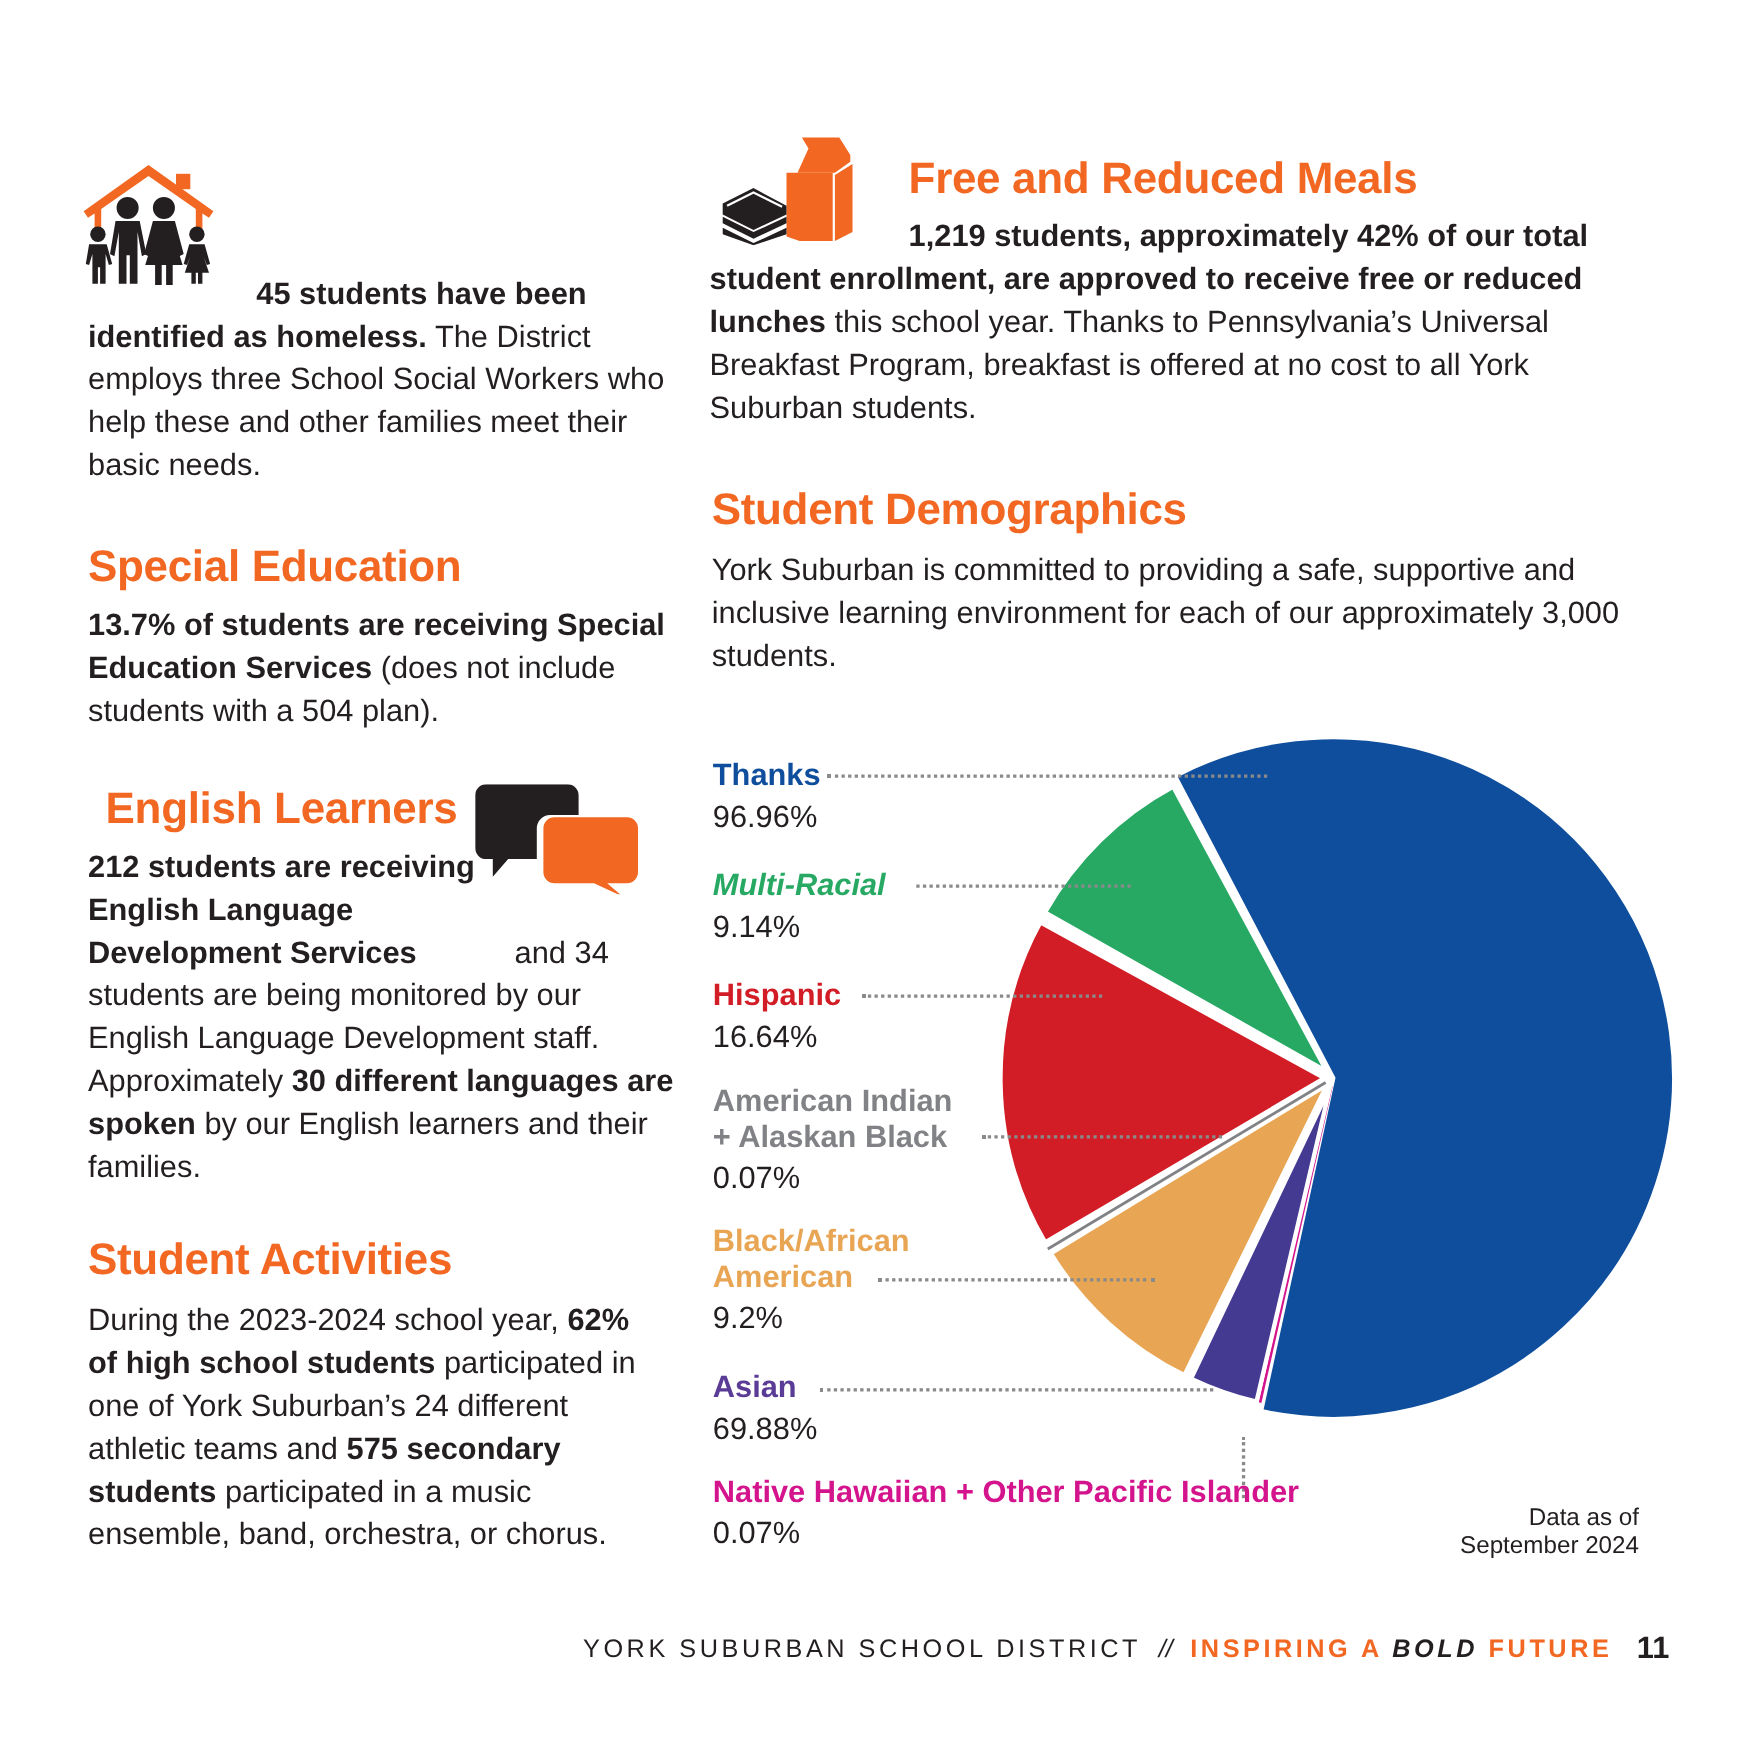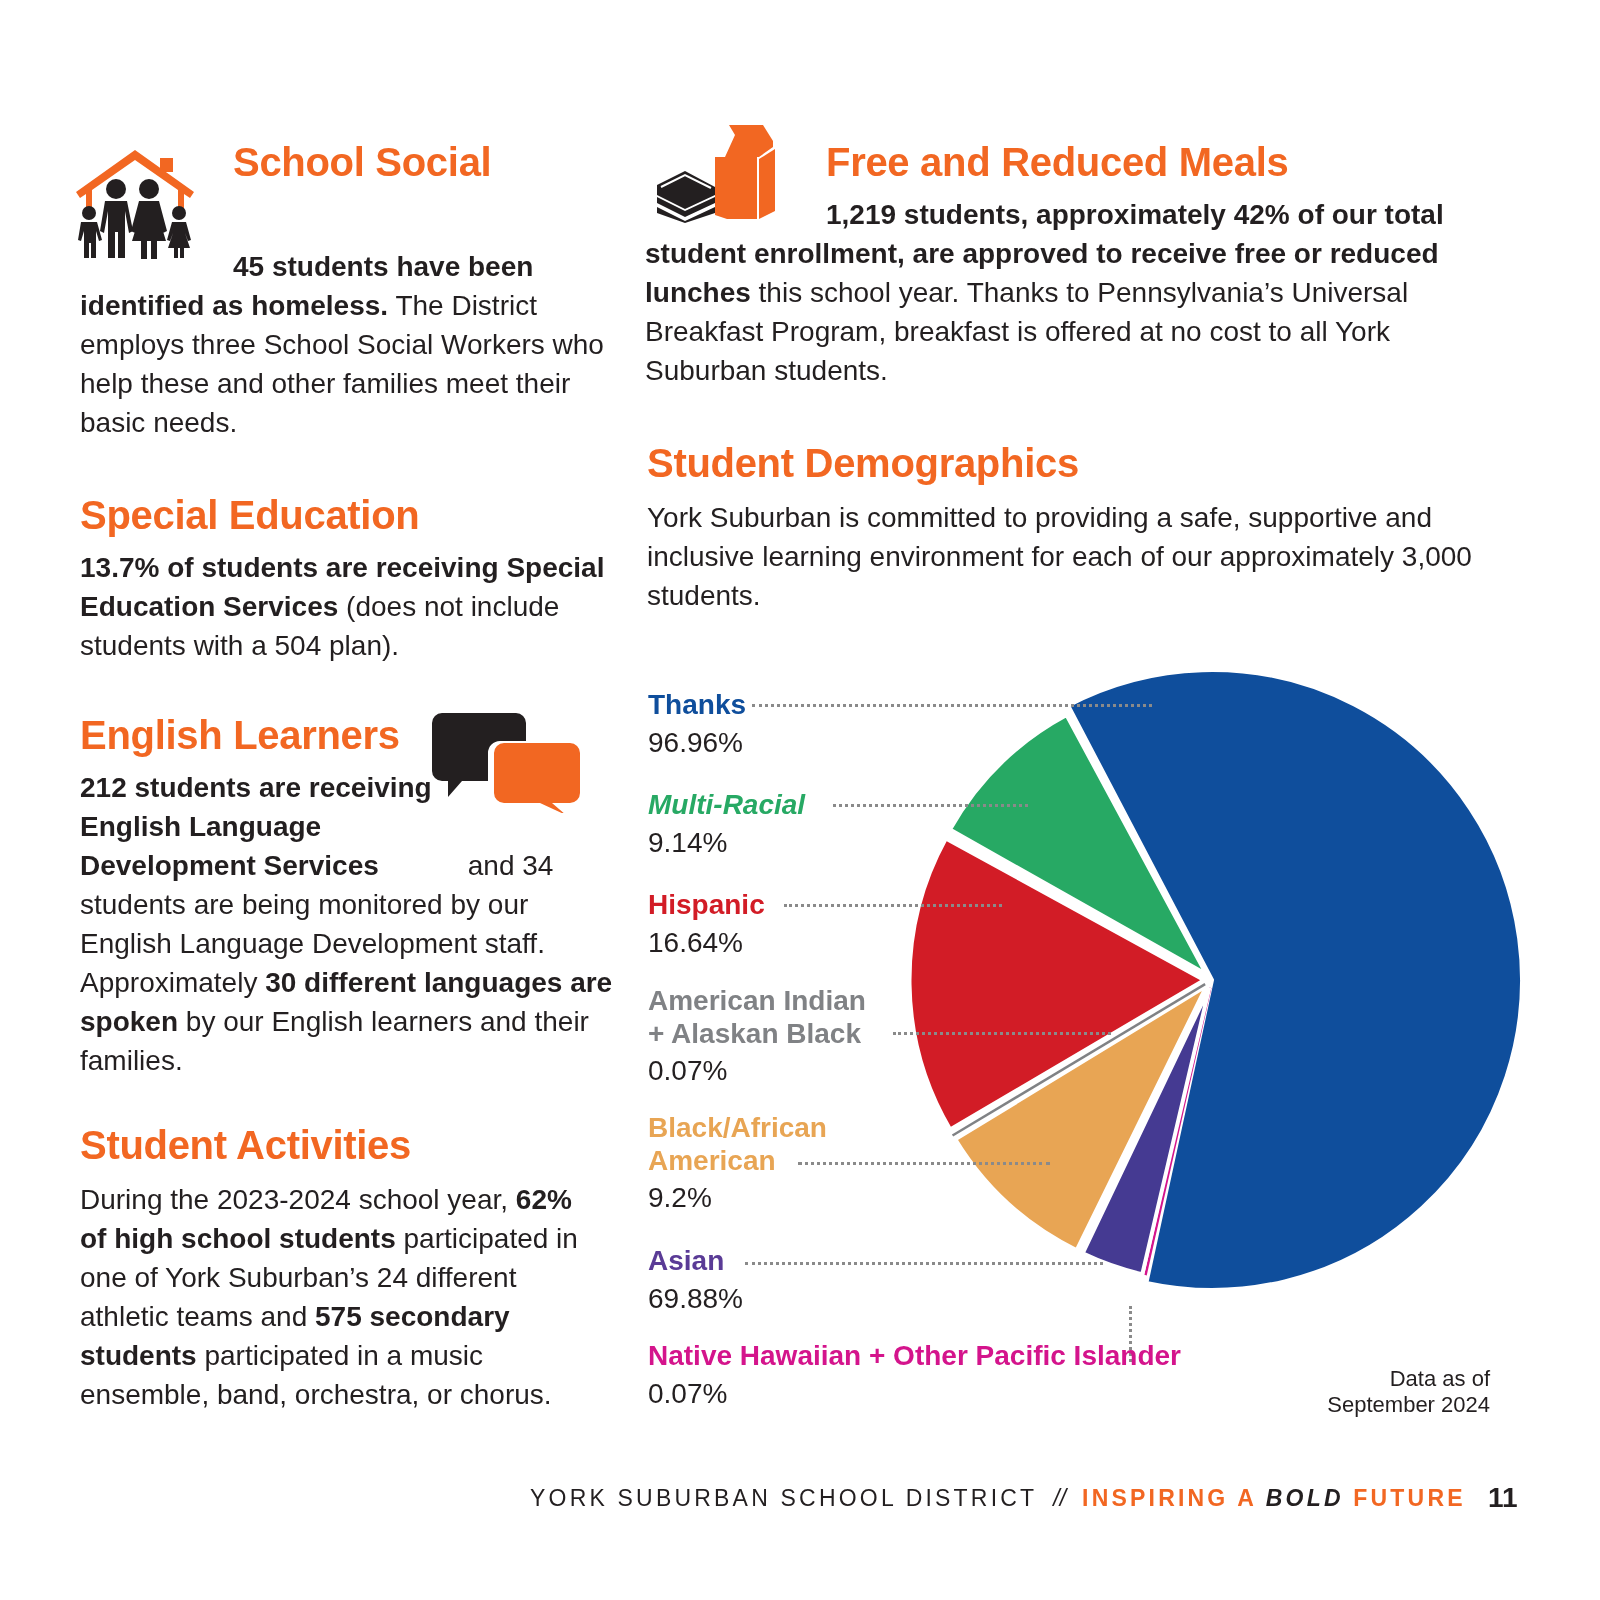--- a/index.html
+++ b/index.html
@@ -35,33 +35,32 @@
   <path d="M67 55 h20 l8 30 l-4 2 l-5 -18 l8 26 h-9 v18 h-6 v-18 h-4 v18 h-6 v-18 h-9 l8 -26 l-5 18 l-4 -2 Z" fill="#231f20"></path>
 
   <circle cx="17" cy="67" r="7" fill="#231f20"></circle>
   <path d="M9 76 h16 l5 18 l-3 1 l-3 -10 v27 h-5 v-15 h-2 v15 h-5 v-27 l-3 10 l-3 -1 Z" fill="#231f20"></path>
 
   <circle cx="107" cy="67" r="7" fill="#231f20"></circle>
   <path d="M100 76 h14 l5 18 l-3 1 l-3 -8 l5 15 h-6 v10 h-4 v-10 h-2 v10 h-4 v-10 h-6 l5 -15 l-3 8 l-3 -1 Z" fill="#231f20"></path>
 </svg>
 
 <div class="abs h2" style="left:233px;top:137px;">
-  <div>School Social</div>
 </div>
 
 <div class="abs body" style="left:80px;top:247px;width:530px;text-indent:153px;">
   <b>45 students have been identified as homeless.</b><span> The District employs three School Social Workers who help these and other families meet their basic needs.</span>
 </div>
 
 <div class="abs h2" style="left:80px;top:490px;">Special Education</div>
 <div class="abs body" style="left:80px;top:548px;width:540px;">
   <b>13.7% of students are receiving Special Education Services</b><span> (does not include students with a 504 plan).</span>
 </div>
 
-<div class="abs h2" style="left:80px;top:710px;text-align:right;">English Learners</div>
+<div class="abs h2" style="left:96px;top:710px;text-align:right;">English Learners</div>
 
 <svg class="abs" style="left:432px;top:713px" width="150" height="100" viewBox="0 0 150 100">
   <path d="M10 0 h74 a10 10 0 0 1 10 10 v18 h-26 a12 12 0 0 0 -12 12 v28 h-26 l-14 16 v-16 h-6 a10 10 0 0 1 -10 -10 v-48 a10 10 0 0 1 10 -10 Z" fill="#231f20"></path>
   <path d="M72 30 h66 a10 10 0 0 1 10 10 v40 a10 10 0 0 1 -10 10 h-18 v-0 l14 12 l-26 -12 h-36 a10 10 0 0 1 -10 -10 v-40 a10 10 0 0 1 10 -10 Z" fill="#f26722"></path>
 </svg>
 
 <div class="abs body" style="left:80px;top:768px;width:540px;">
   <b style="display:inline-block;width:380px;">212 students are receiving English Language Development Services</b><span> and 34 students are being monitored by our English Language Development staff. Approximately </span><b>30 different languages are spoken</b><span> by our English learners and their families.</span>
 </div>
 

